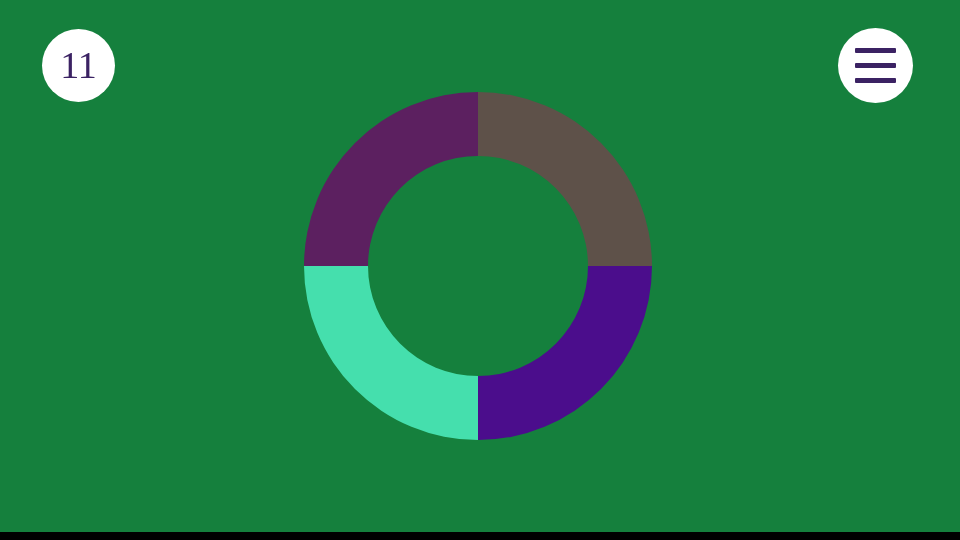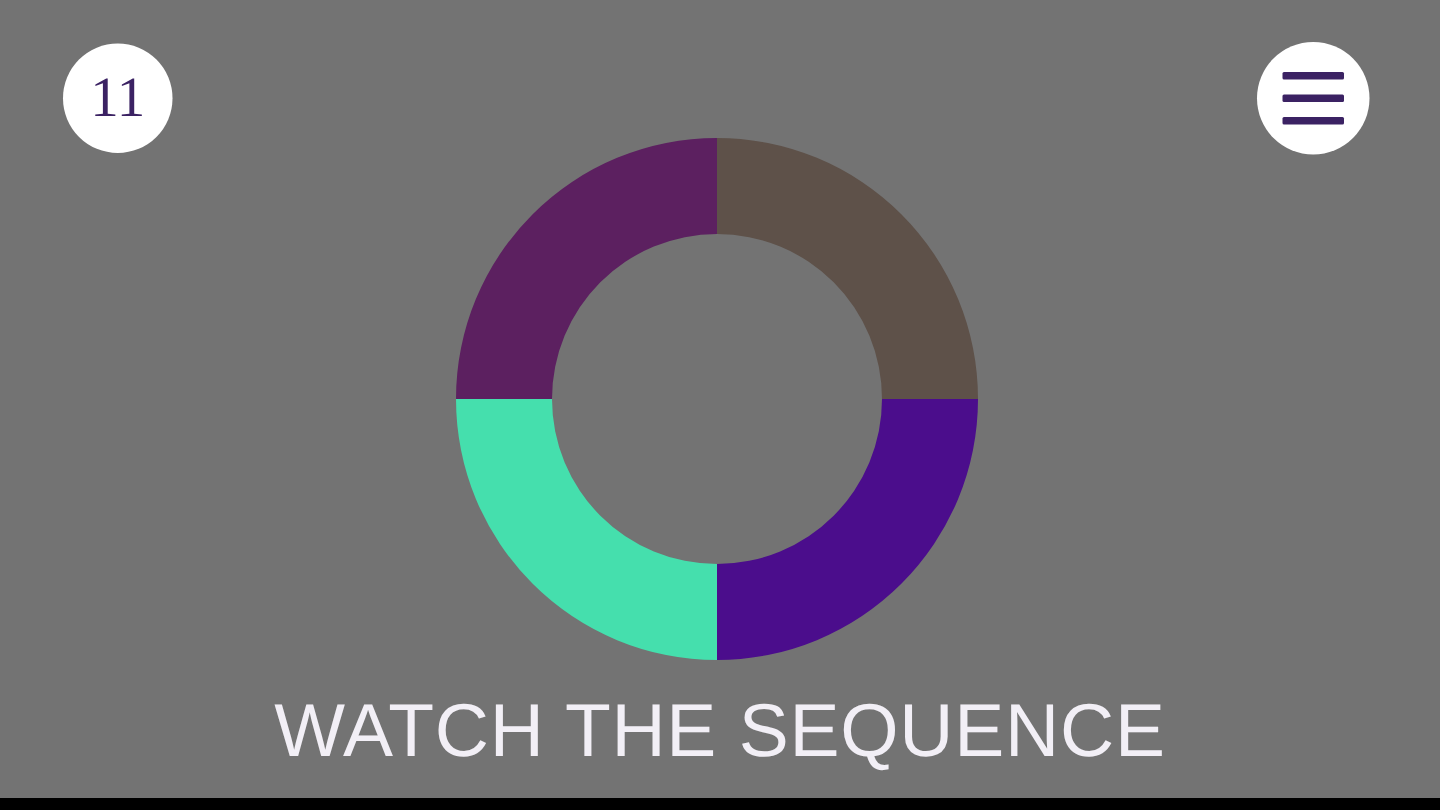--- a/index.html
+++ b/index.html
@@ -11,21 +11,21 @@
     height: 540px;
     overflow: hidden;
     background: #000000;
     font-family: "Liberation Sans", sans-serif;
   }
 
   #screen {
     position: relative;
     width: 960px;
     height: 532px;
-    background: #737373;
+    background: #15803d;
     overflow: hidden;
   }
 
   
   #level-badge {
     position: absolute;
     left: 42px;
     top: 29px;
     width: 73px;
     height: 73px;
@@ -135,17 +135,16 @@
     <svg id="donut-svg" viewBox="0 0 348 348">
       <g id="donut-slices">
           <path d="M 174 0 A 174 174 0 0 1 348 174 L 284 174 A 110 110 0 0 0 174 64 Z" fill="#5E5149"></path>
           <path d="M 348 174 A 174 174 0 0 1 174 348 L 174 284 A 110 110 0 0 0 284 174 Z" fill="#4B0D8C"></path>
           <path d="M 174 348 A 174 174 0 0 1 0 174.00000000000003 L 64 174 A 110 110 0 0 0 174 284 Z" fill="#45DFAD"></path>
           <path d="M 0 174.00000000000003 A 174 174 0 0 1 173.99999999999997 0 L 173.99999999999997 64 A 110 110 0 0 0 64 174 Z" fill="#5C2060"></path>
         </g>
     </svg>
   </div>
 
-  <div id="caption">WATCH THE SEQUENCE</div>
 
 </div>
 
 <div id="bottom-bar"></div>
 
 </body></html>

